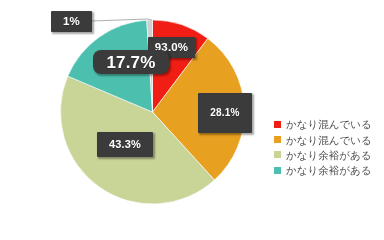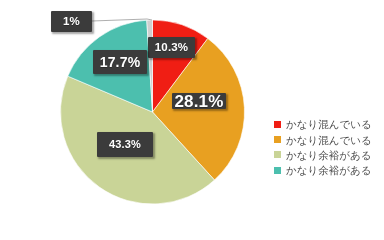--- a/index.html
+++ b/index.html
@@ -37,23 +37,23 @@
     letter-spacing: 0.2px;
     white-space: nowrap;
     border-radius: 1px;
     box-shadow: 1.5px 1.5px 2px rgba(0,0,0,0.35);
     display: flex;
     align-items: center;
     justify-content: center;
     text-shadow: 0 1px 0 rgba(0,0,0,0.25);
   }
   .lbl-103 { left: 148px; top: 37px;  width: 47px; height: 21px; font-size: 11.5px; }
-  .lbl-281 { left: 172px; top: 93px;  width: 54px; height: 16px; font-size: 17px; }
+  .lbl-281 { left: 198px; top: 93px;  width: 54px; height: 40px; font-size: 10px; }
   .lbl-433 { left: 97px;  top: 132px; width: 56px; height: 25px; font-size: 11px; }
-  .lbl-177 { left: 93px;  top: 50px;  width: 54px; height: 24px; font-size: 14px; }
+  .lbl-177 { left: 93px;  top: 50px;  width: 76px; height: 24px; font-size: 17px; border-radius: 8px; }
   .lbl-1   { left: 51px;  top: 11px;  width: 41px; height: 21px; font-size: 11.5px; }
 
   #legend {
     position: absolute;
     left: 274px;
     top: 75px;
     width: 108px;
     margin-top: 42px;
   }
   .legend-row {
@@ -84,21 +84,21 @@
     <g>
       <path id="slice-0" d="M 152.5 112 L 152.50 20.00 A 92 92 0 0 1 207.78 38.46 Z" fill="#F01E14" stroke="#ffffff" stroke-width="0.6"></path>
       <path id="slice-1" d="M 152.5 112 L 207.78 38.46 A 92 92 0 0 1 214.43 180.03 Z" fill="#E8A021" stroke="#ffffff" stroke-width="0.6"></path>
       <path id="slice-2" d="M 152.5 112 L 214.43 180.03 A 92 92 0 0 1 67.78 76.13 Z" fill="#C9D497" stroke="#ffffff" stroke-width="0.6"></path>
       <path id="slice-3" d="M 152.5 112 L 67.78 76.13 A 92 92 0 0 1 146.75 20.18 Z" fill="#4CBFAE" stroke="#ffffff" stroke-width="0.6"></path>
       <path id="slice-4" d="M 152.5 112 L 146.75 20.18 A 92 92 0 0 1 152.50 20.00 Z" fill="#CFCFCF" stroke="#ffffff" stroke-width="0.6"></path>
     </g>
     <polyline id="callout-line" points="92,21 147,19 152,20" fill="none" stroke="#9a9a9a" stroke-width="0.8"></polyline>
   </svg>
 
-  <div class="data-label lbl-103">10.3%</div>
+  <div class="data-label lbl-103">93.0%</div>
   <div class="data-label lbl-281">28.1%</div>
   <div class="data-label lbl-433">43.3%</div>
   <div class="data-label lbl-177">17.7%</div>
   <div class="data-label lbl-1">1%</div>
 
   <div id="legend">
     <div class="legend-row">
       <span class="legend-swatch" style="background: rgb(240, 30, 20);"></span>
       <span class="legend-text">かなり混んでいる</span>
     </div>

